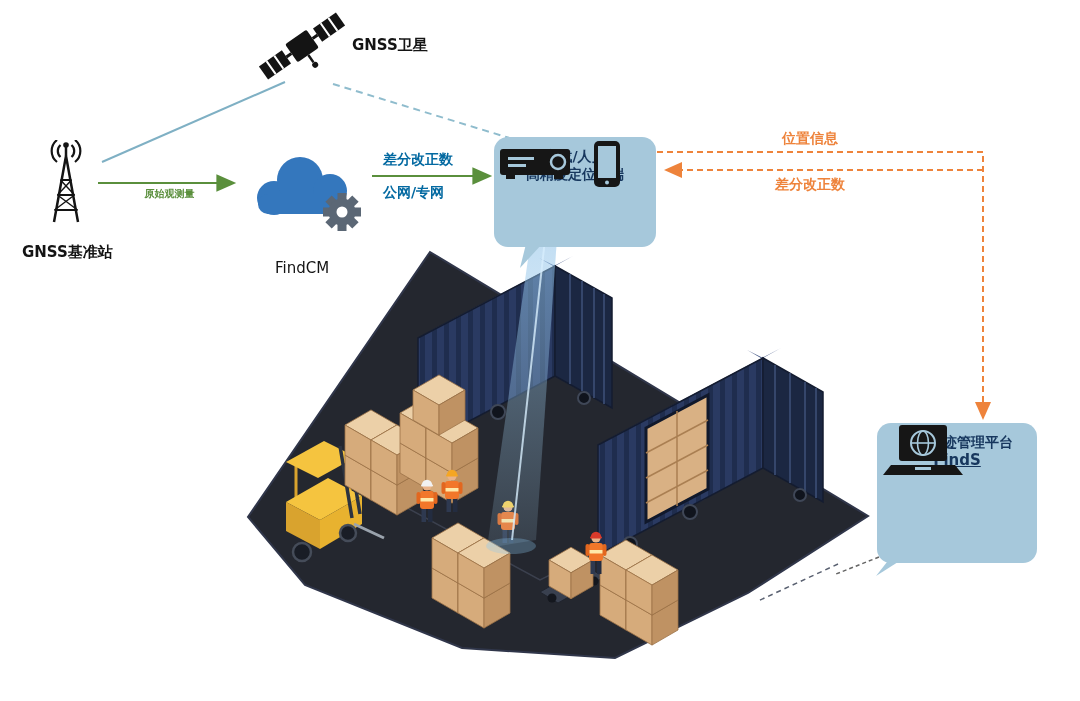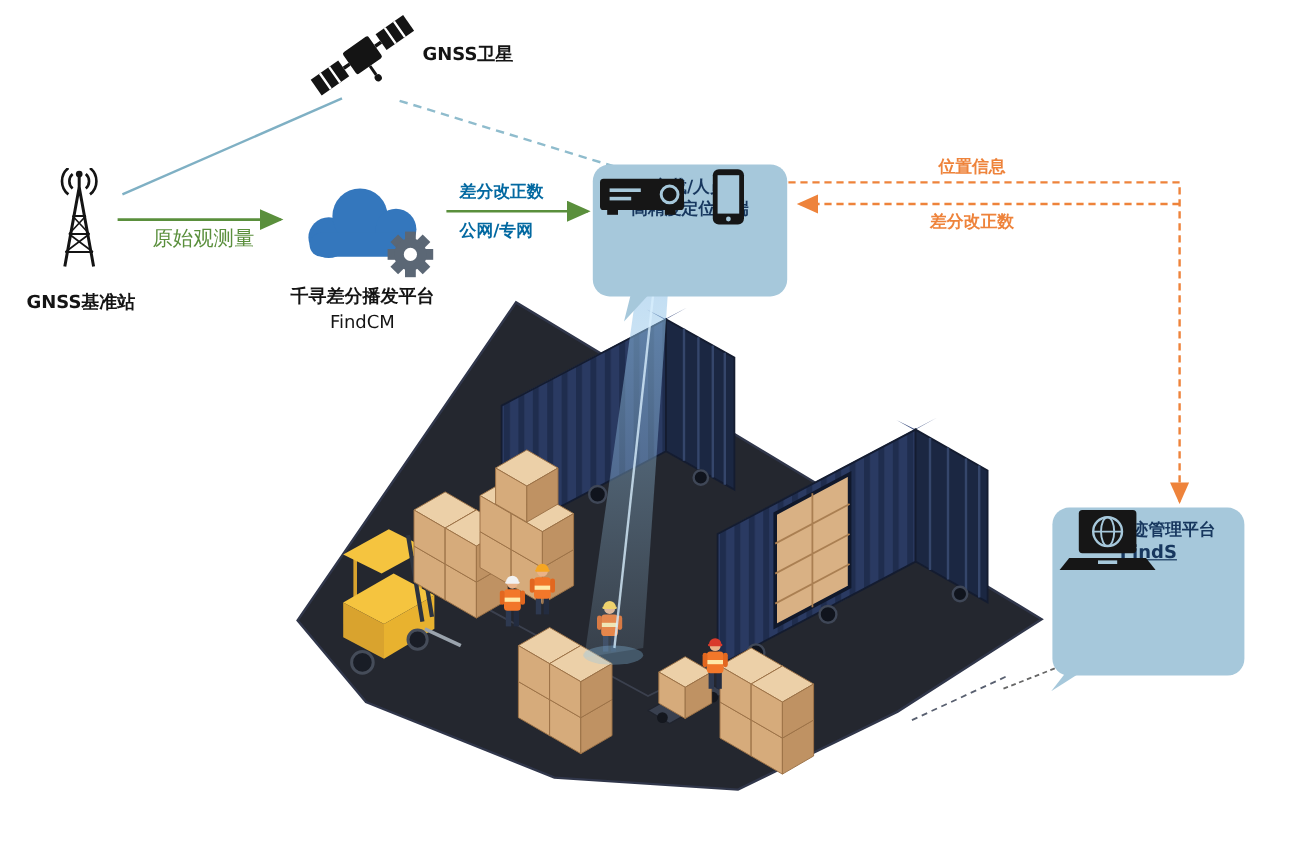--- a/index.html
+++ b/index.html
@@ -4,21 +4,21 @@
 <style>
   html,body{margin:0;padding:0;background:#fff;}
   #canvas{
     position:relative;width:1080px;height:701px;background:#ffffff;overflow:hidden;
     font-family:"DejaVu Sans","Liberation Sans",sans-serif;
   }
   svg{position:absolute;left:0;top:0;}
   .abs{position:absolute;}
   .lbl{position:absolute;color:#111;white-space:nowrap;}
   .cn{font-size:15px;font-weight:600;color:#141414;}
-  .green-lbl{font-size:17px;font-weight:400;color:var(--c-green,#5a8f3c);}
+  .green-lbl{font-size:10px;font-weight:700;color:var(--c-green,#5a8f3c);}
   .black-sm{font-size:14px;font-weight:700;color:#0369a1;}
   .orange-lbl{font-size:14px;font-weight:600;color:var(--c-orange,#ee833b);}
   .center{text-align:center;}
   .bubble{
     position:absolute;background:var(--c-bubble_bg,#a6c8db);border-radius:14px;
     display:flex;flex-direction:column;align-items:center;
   }
   .bubble .t1,.bubble .t2{font-weight:700;color:var(--c-navy_text,#17375e);font-size:14px;line-height:18px;}
   .bubble .t2.u{text-decoration:underline;}
   .ln-teal{stroke:var(--c-teal,#7fb0c4);}
@@ -251,21 +251,20 @@
         <rect x="99.5" y="57" width="9" height="38" transform="rotate(135 104 76)"></rect>
         <circle cx="104" cy="76" r="13.5"></circle>
       </g>
       <circle cx="104" cy="76" r="5.5" fill="#fff"></circle>
     </g>
   </svg>
 
   <div class="lbl cn" style="left:352px;top:36px">GNSS卫星</div>
   <div class="lbl cn" style="left:22px;top:243px">GNSS基准站</div>
   <div class="lbl green-lbl center" style="left:122px;top:187px;width:95px">原始观测量</div>
-  <div class="lbl cn center" style="left:222px;top:238px;width:160px">千寻差分播发平台</div>
   <div class="lbl cn center" style="left:222px;top:259px;width:160px;font-weight:400">FindCM</div>
   <div class="lbl black-sm" style="left:383px;top:151px">差分改正数</div>
   <div class="lbl black-sm" style="left:383px;top:184px">公网/专网</div>
   <div class="lbl orange-lbl center" style="left:760px;top:130px;width:100px">位置信息</div>
   <div class="lbl orange-lbl center" style="left:760px;top:176px;width:100px">差分改正数</div>
 
   <div class="bubble" style="left:494px;top:137px;width:162px;height:100px;padding-top:10px">
     <svg width="140" height="52">
       <g>
         <rect x="6" y="12" width="70" height="26" rx="3" fill="#161616"></rect>

